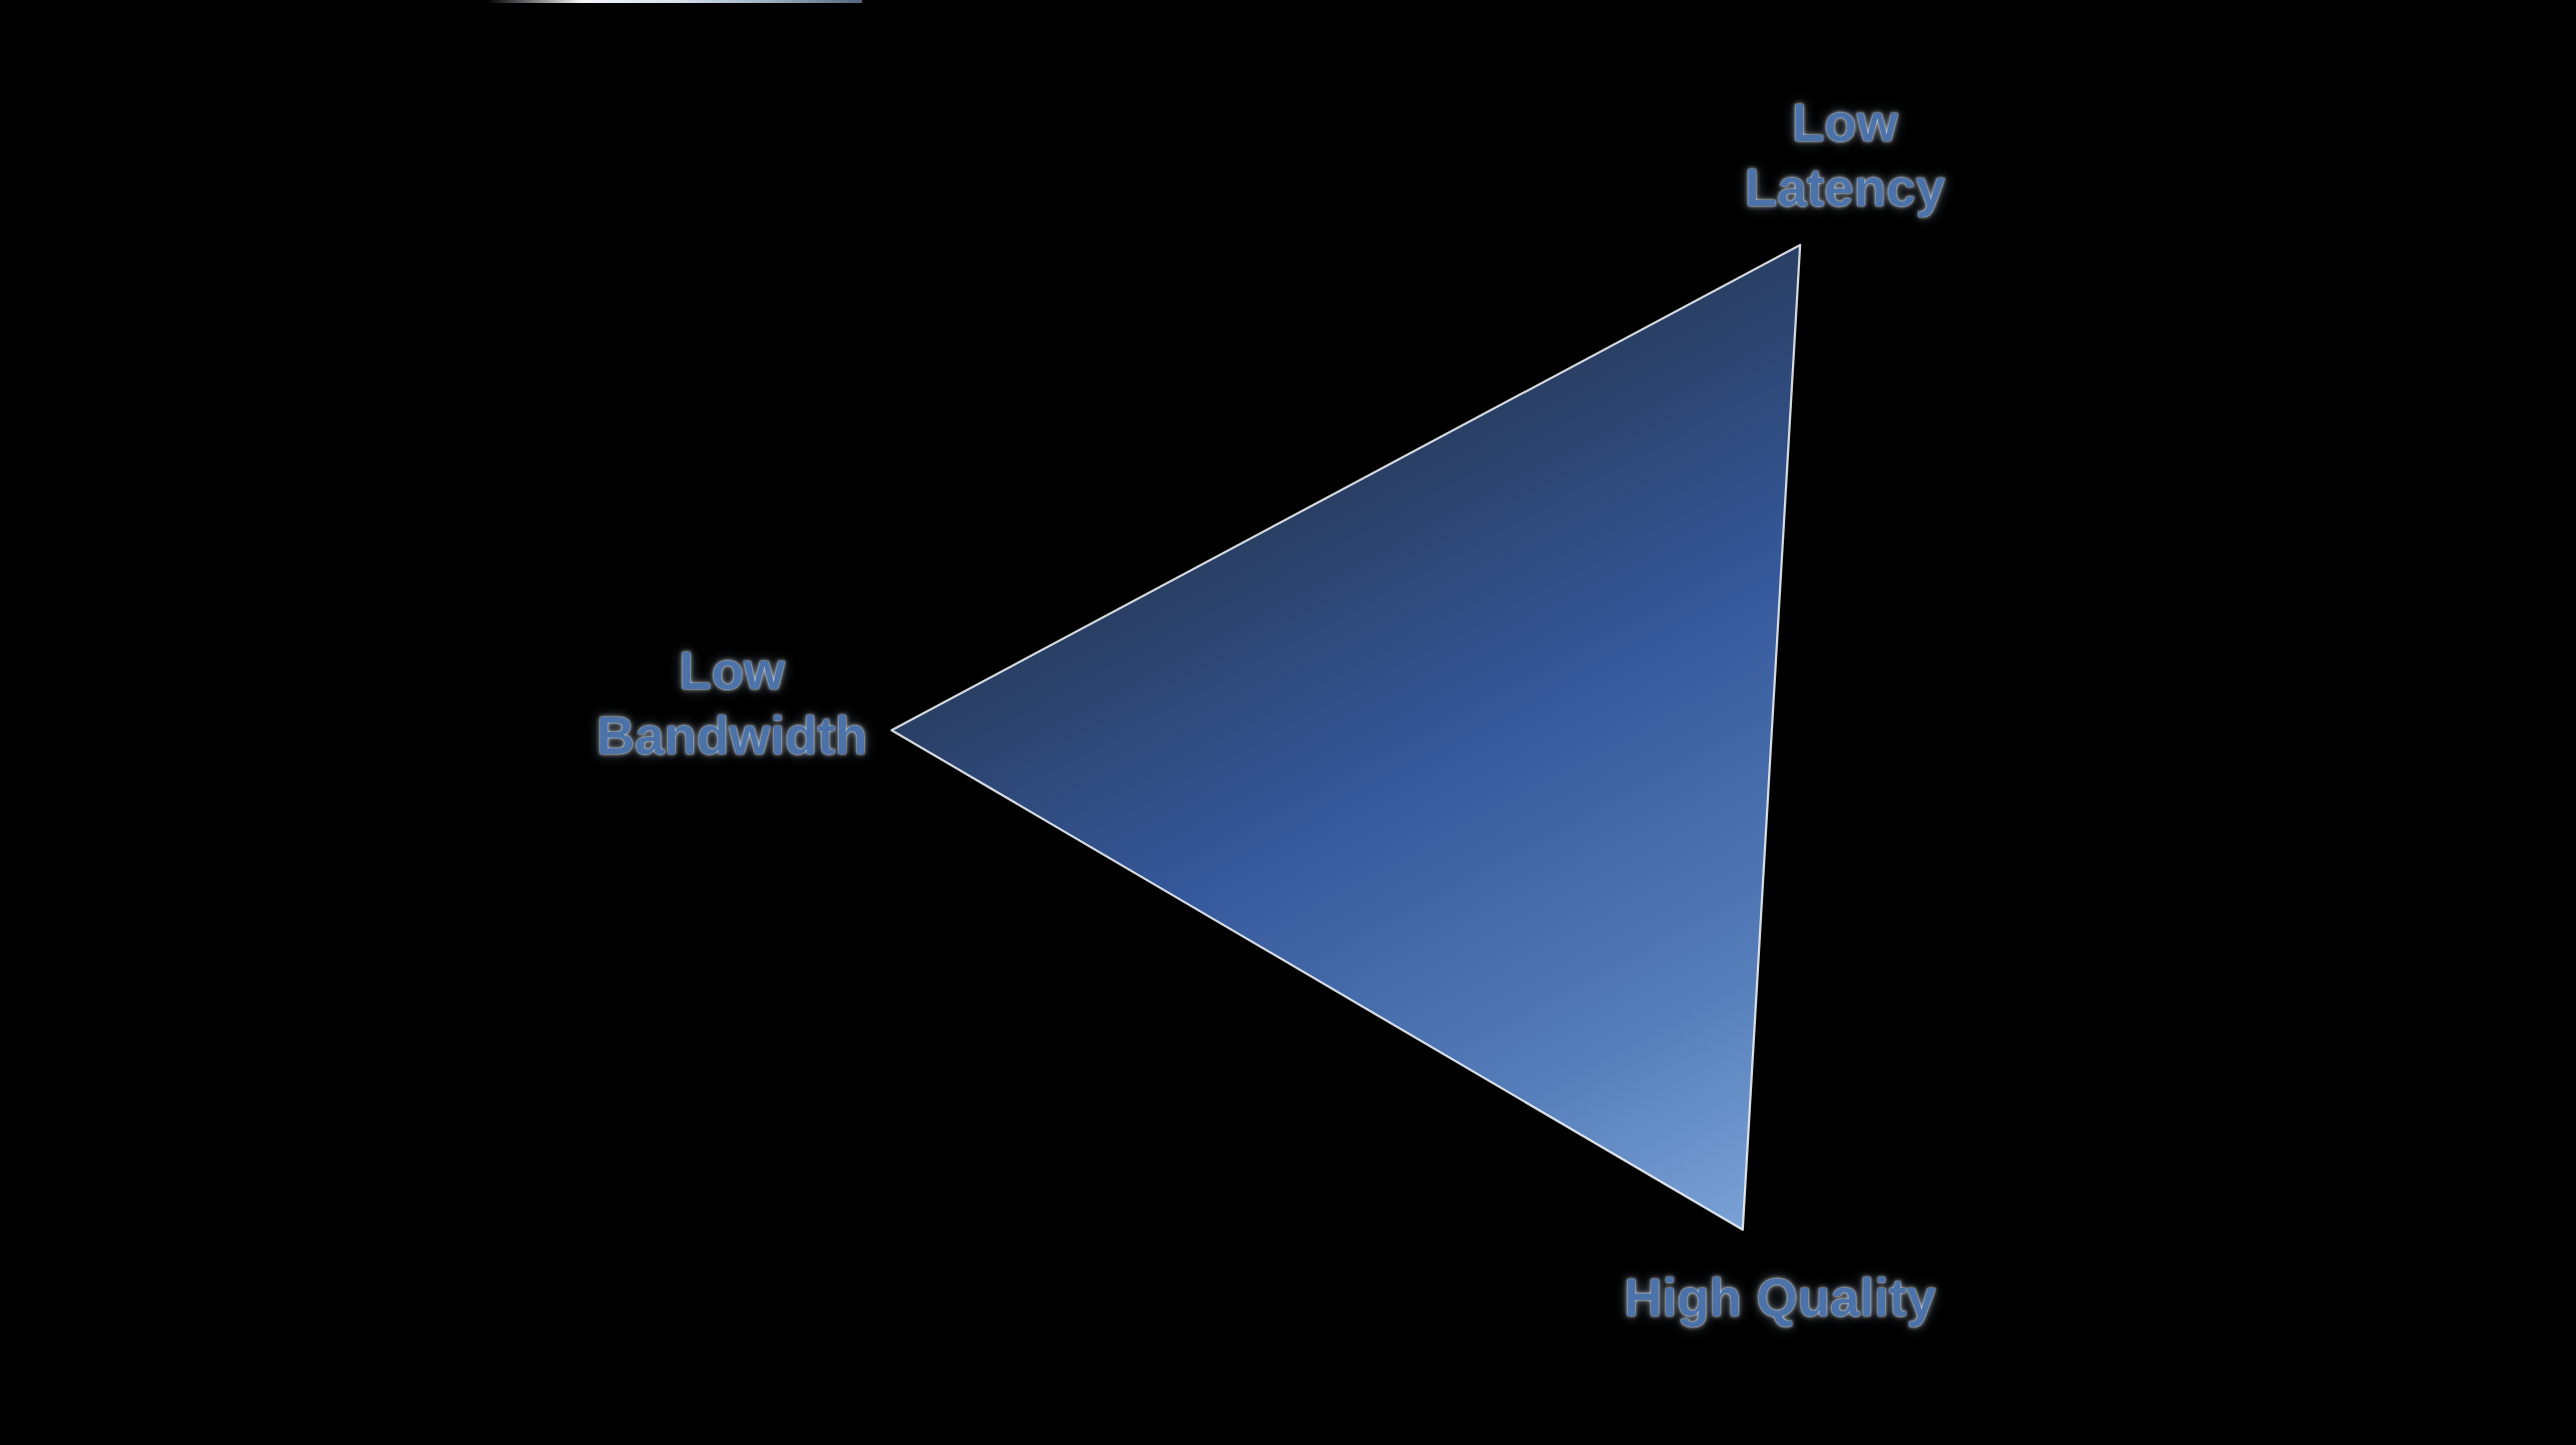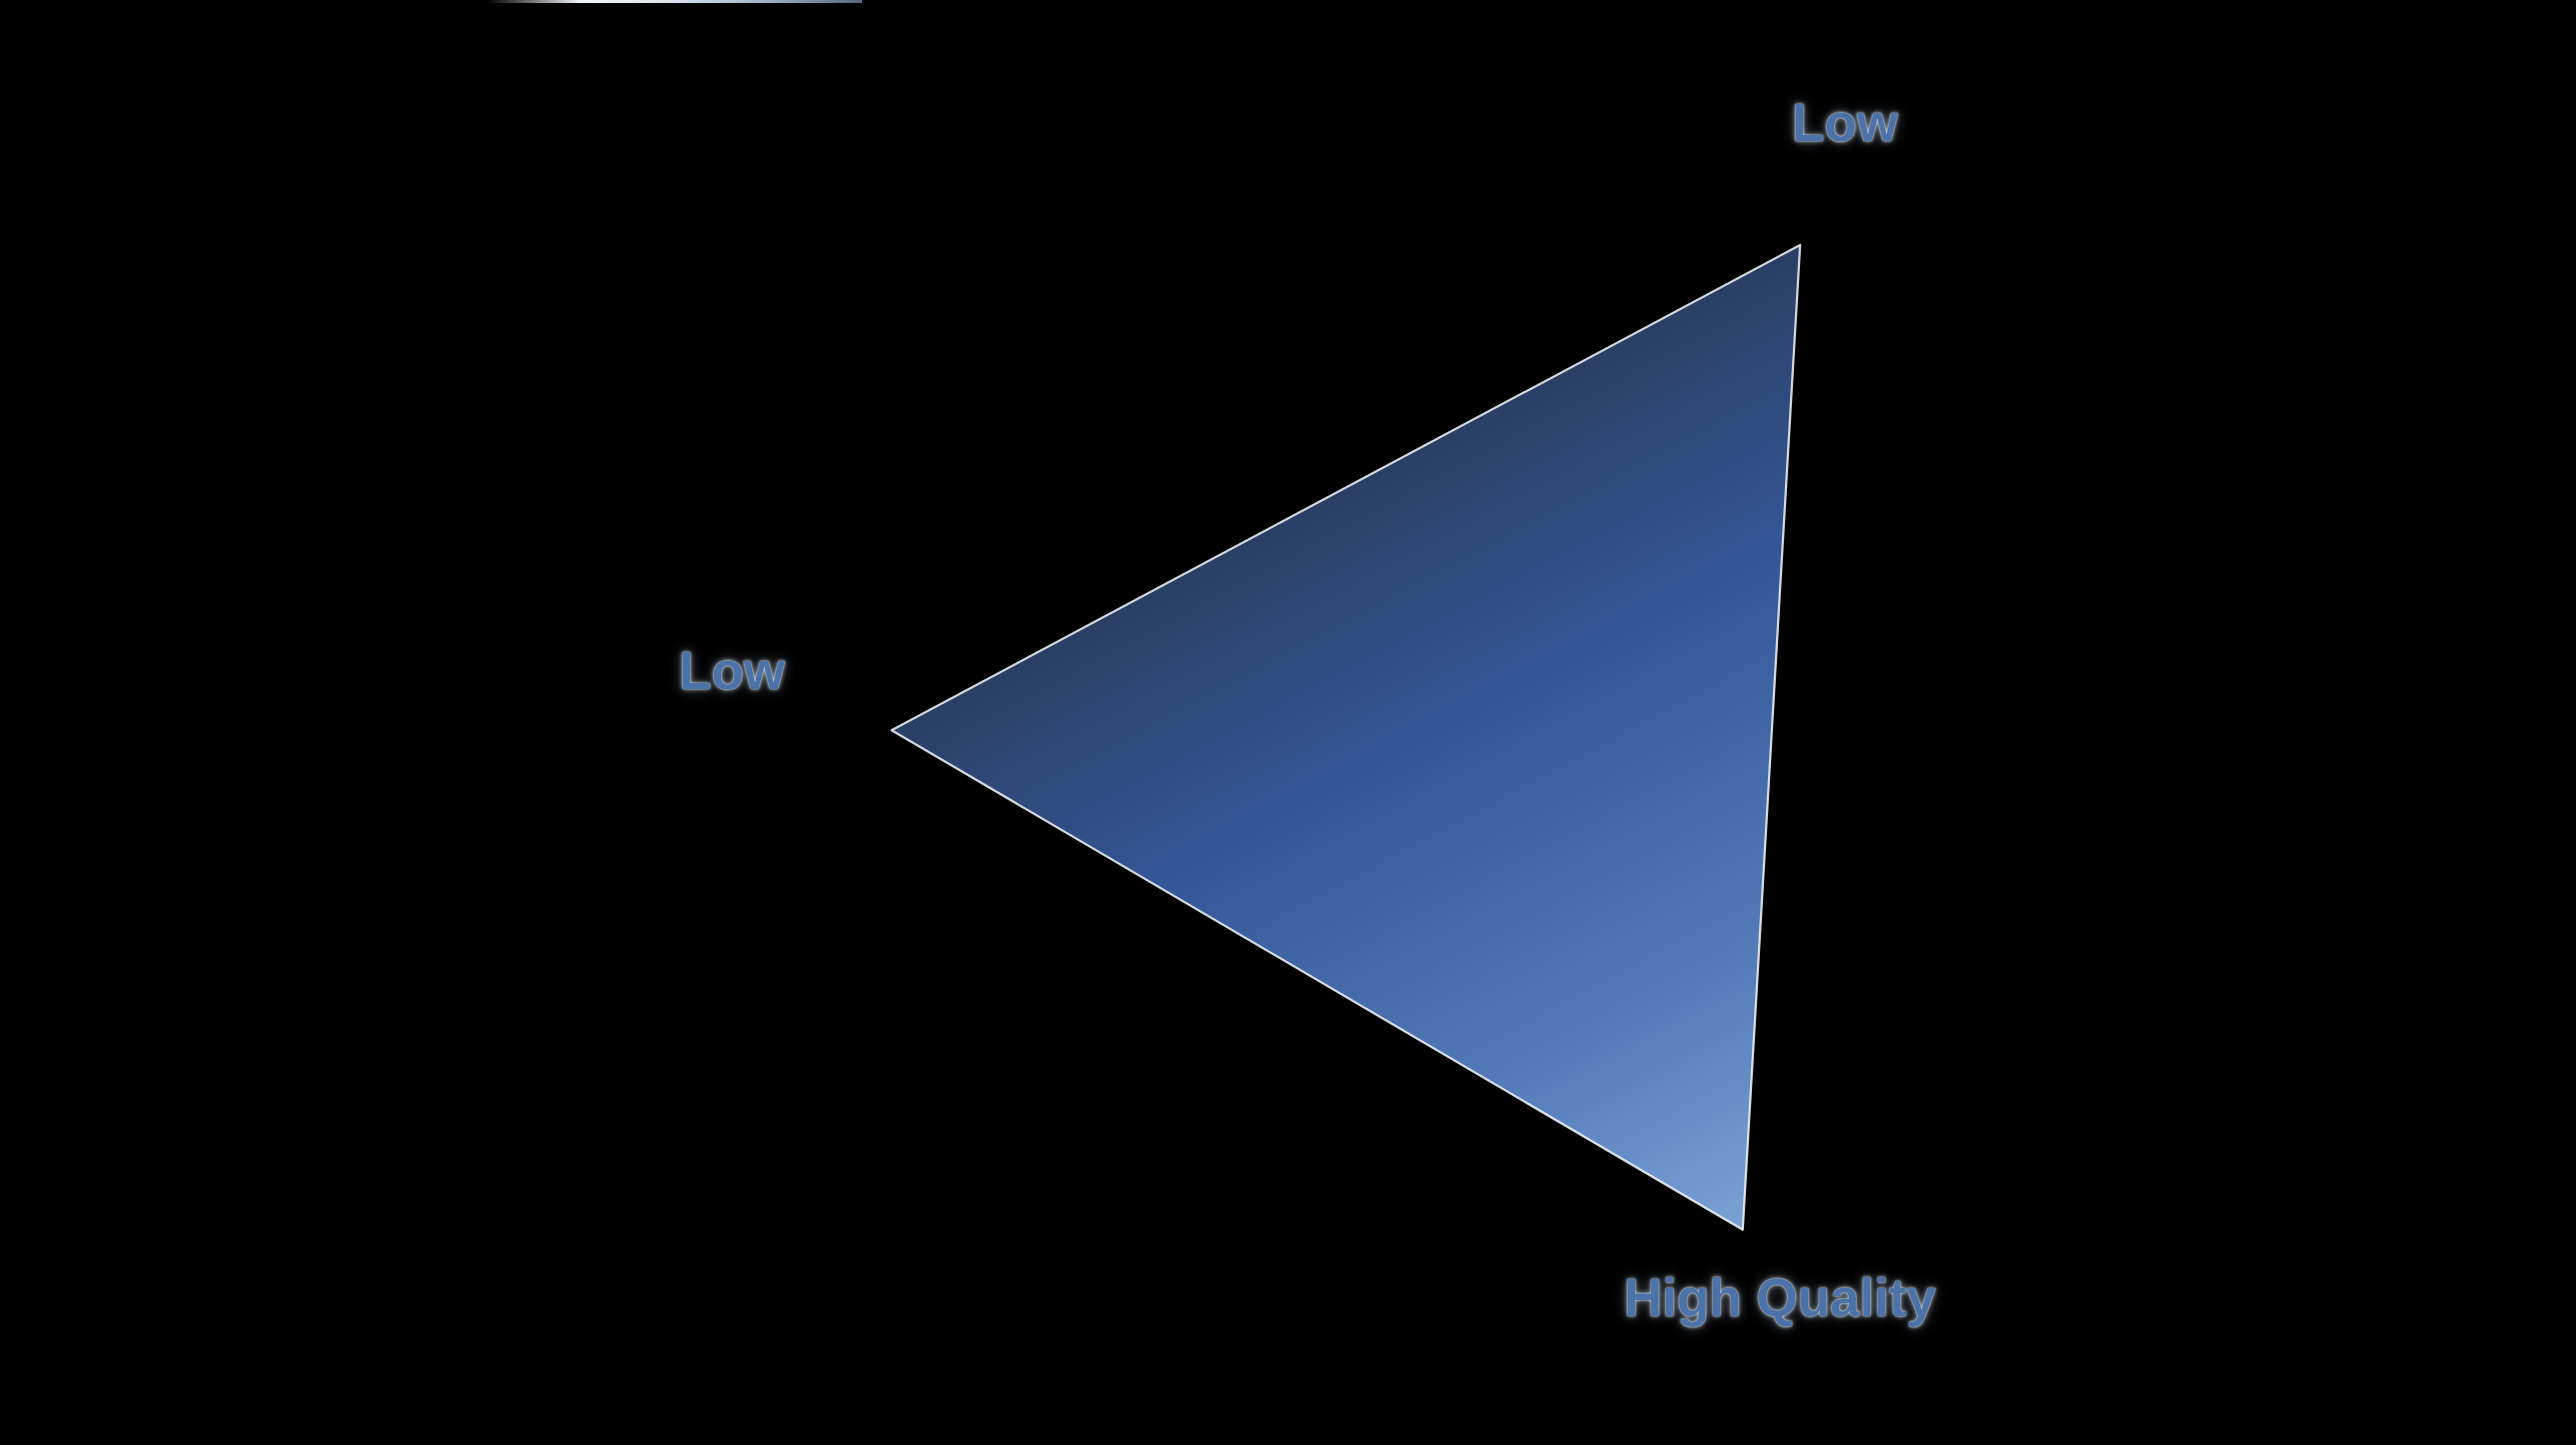--- a/index.html
+++ b/index.html
@@ -56,24 +56,26 @@
           <stop offset="33%" stop-color="#35589a"></stop>
           <stop offset="73%" stop-color="#557db9"></stop>
           <stop offset="100%" stop-color="#7ba2d6"></stop>
         </linearGradient>
     </defs>
     <polygon fill="url(#triGrad)" stroke-linejoin="round" points="2007,273 994,814 1943,1371" stroke="rgba(244,248,252,0.85)" stroke-width="2.5"></polygon>
   </svg>
 
   <div class="vertex-label" style="left: 1845px; top: 91px; color: rgb(75, 115, 169);">
     <span>Low</span><br>
+    <span>Latency</span>
   </div>
 
   <div class="vertex-label" style="left: 732px; top: 639px; color: rgb(75, 115, 169);">
     <span>Low</span><br>
+    <span>Bandwidth</span>
   </div>
 
   <div class="vertex-label" style="left: 1780px; top: 1266px; color: rgb(75, 115, 169);">
     <span>High Quality</span>
   </div>
 
 </div>
 
 
 </body></html>

